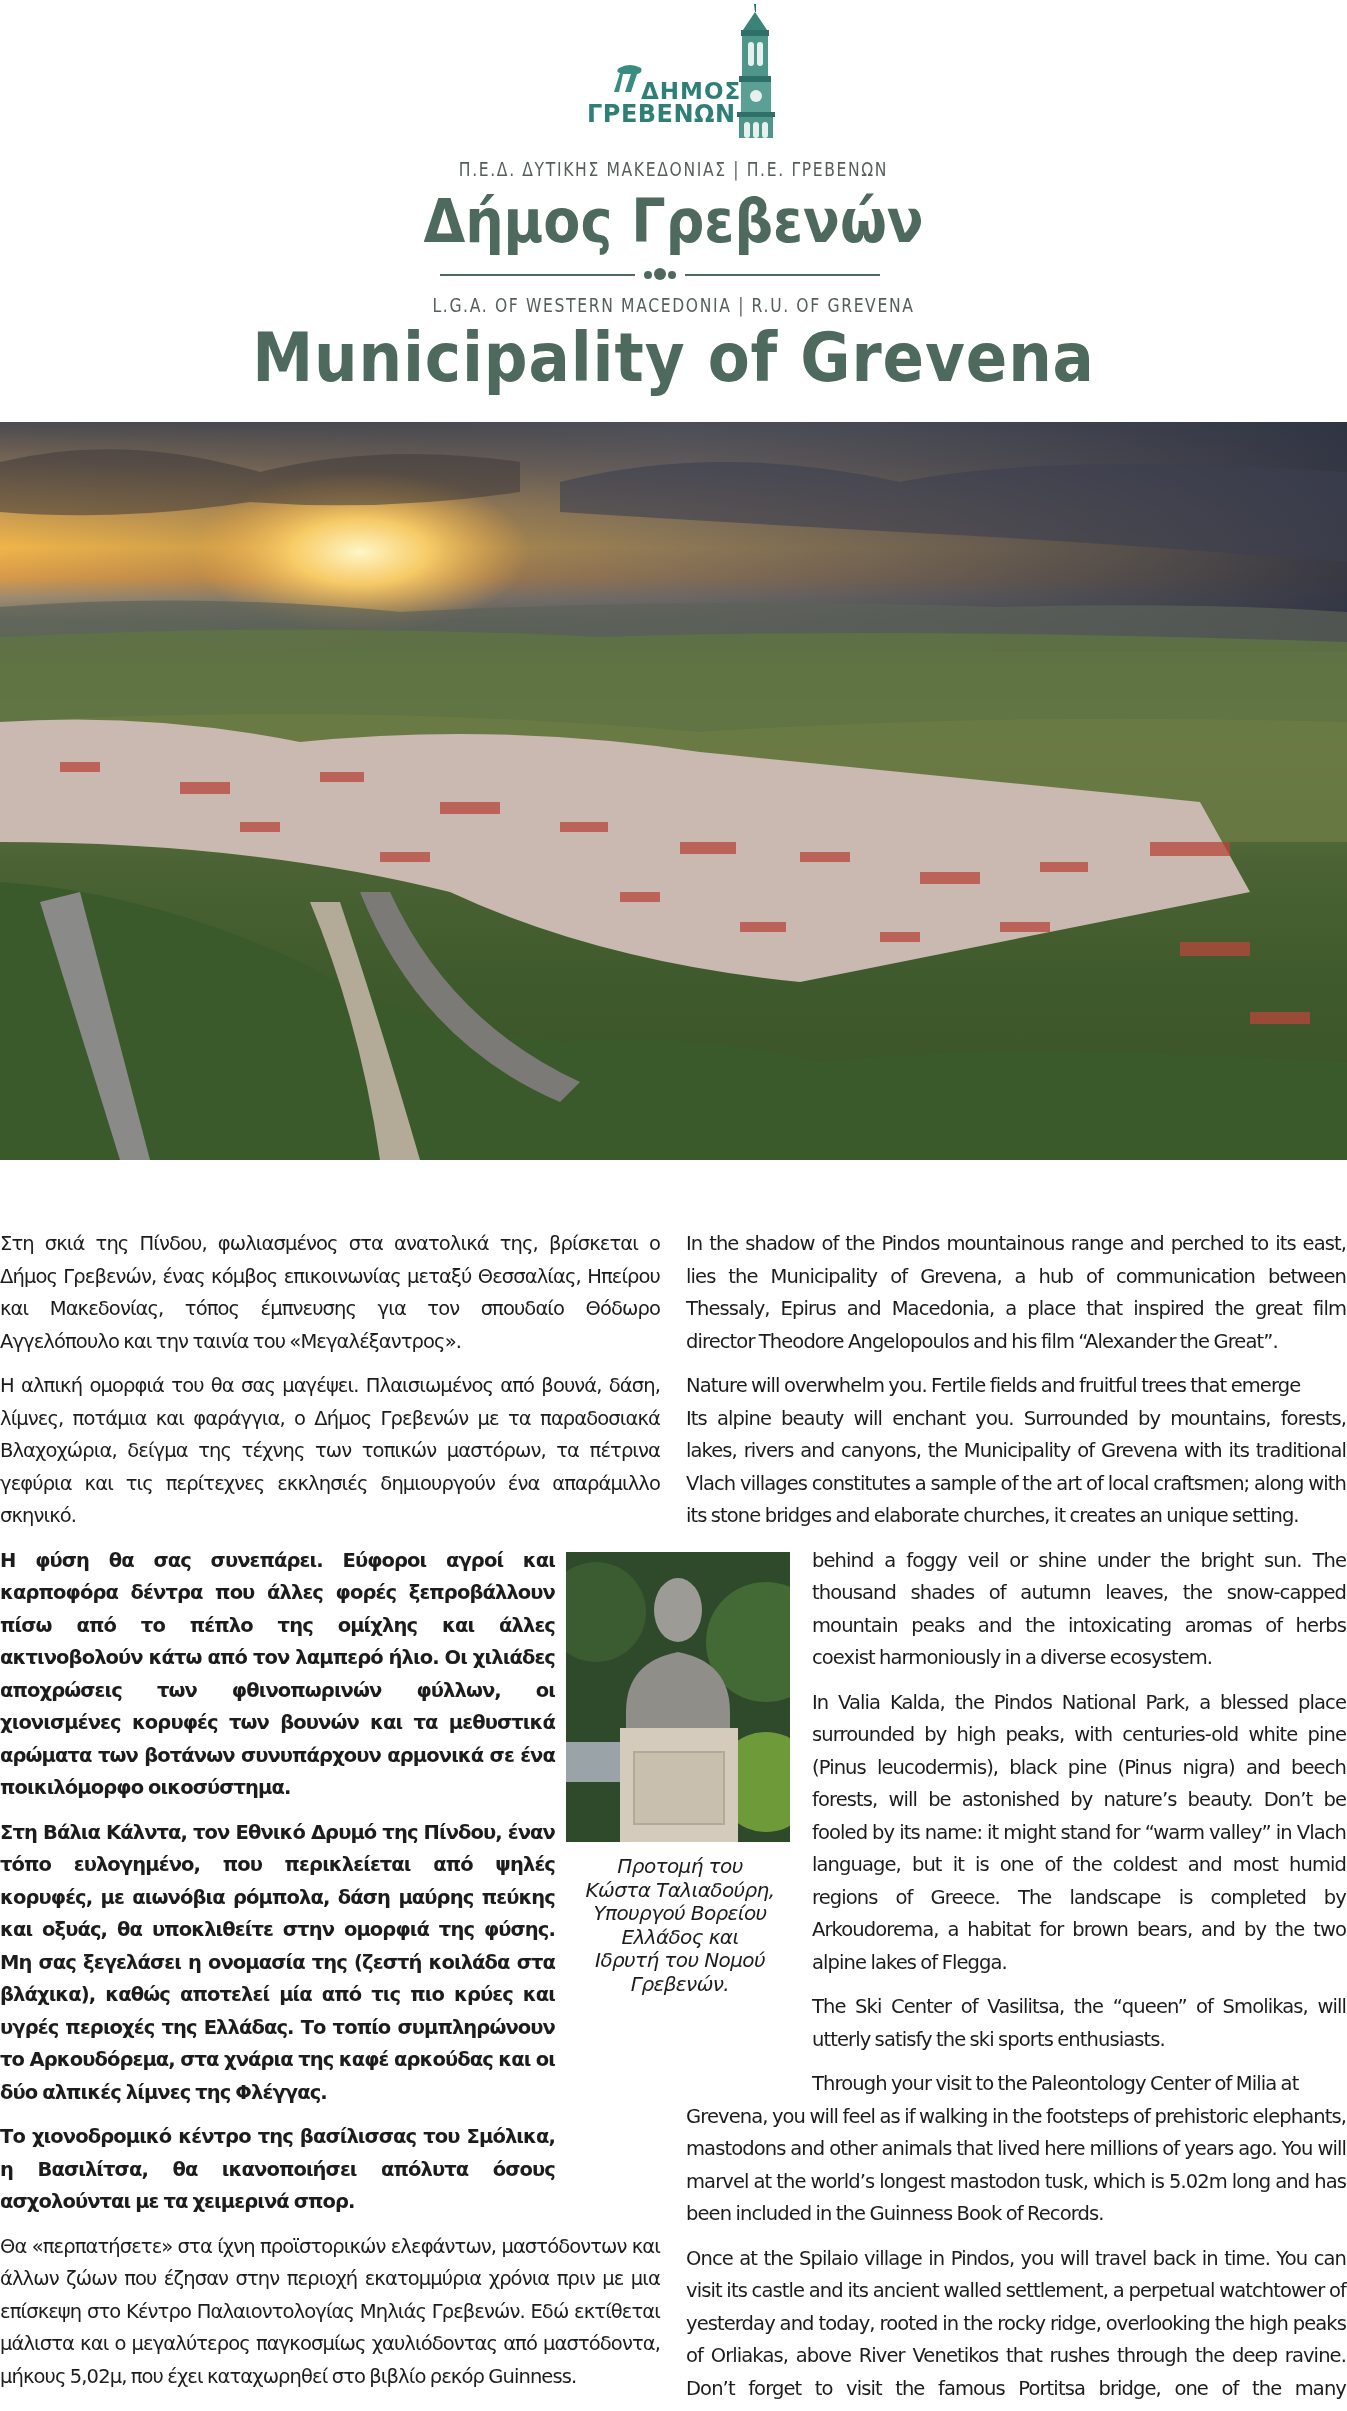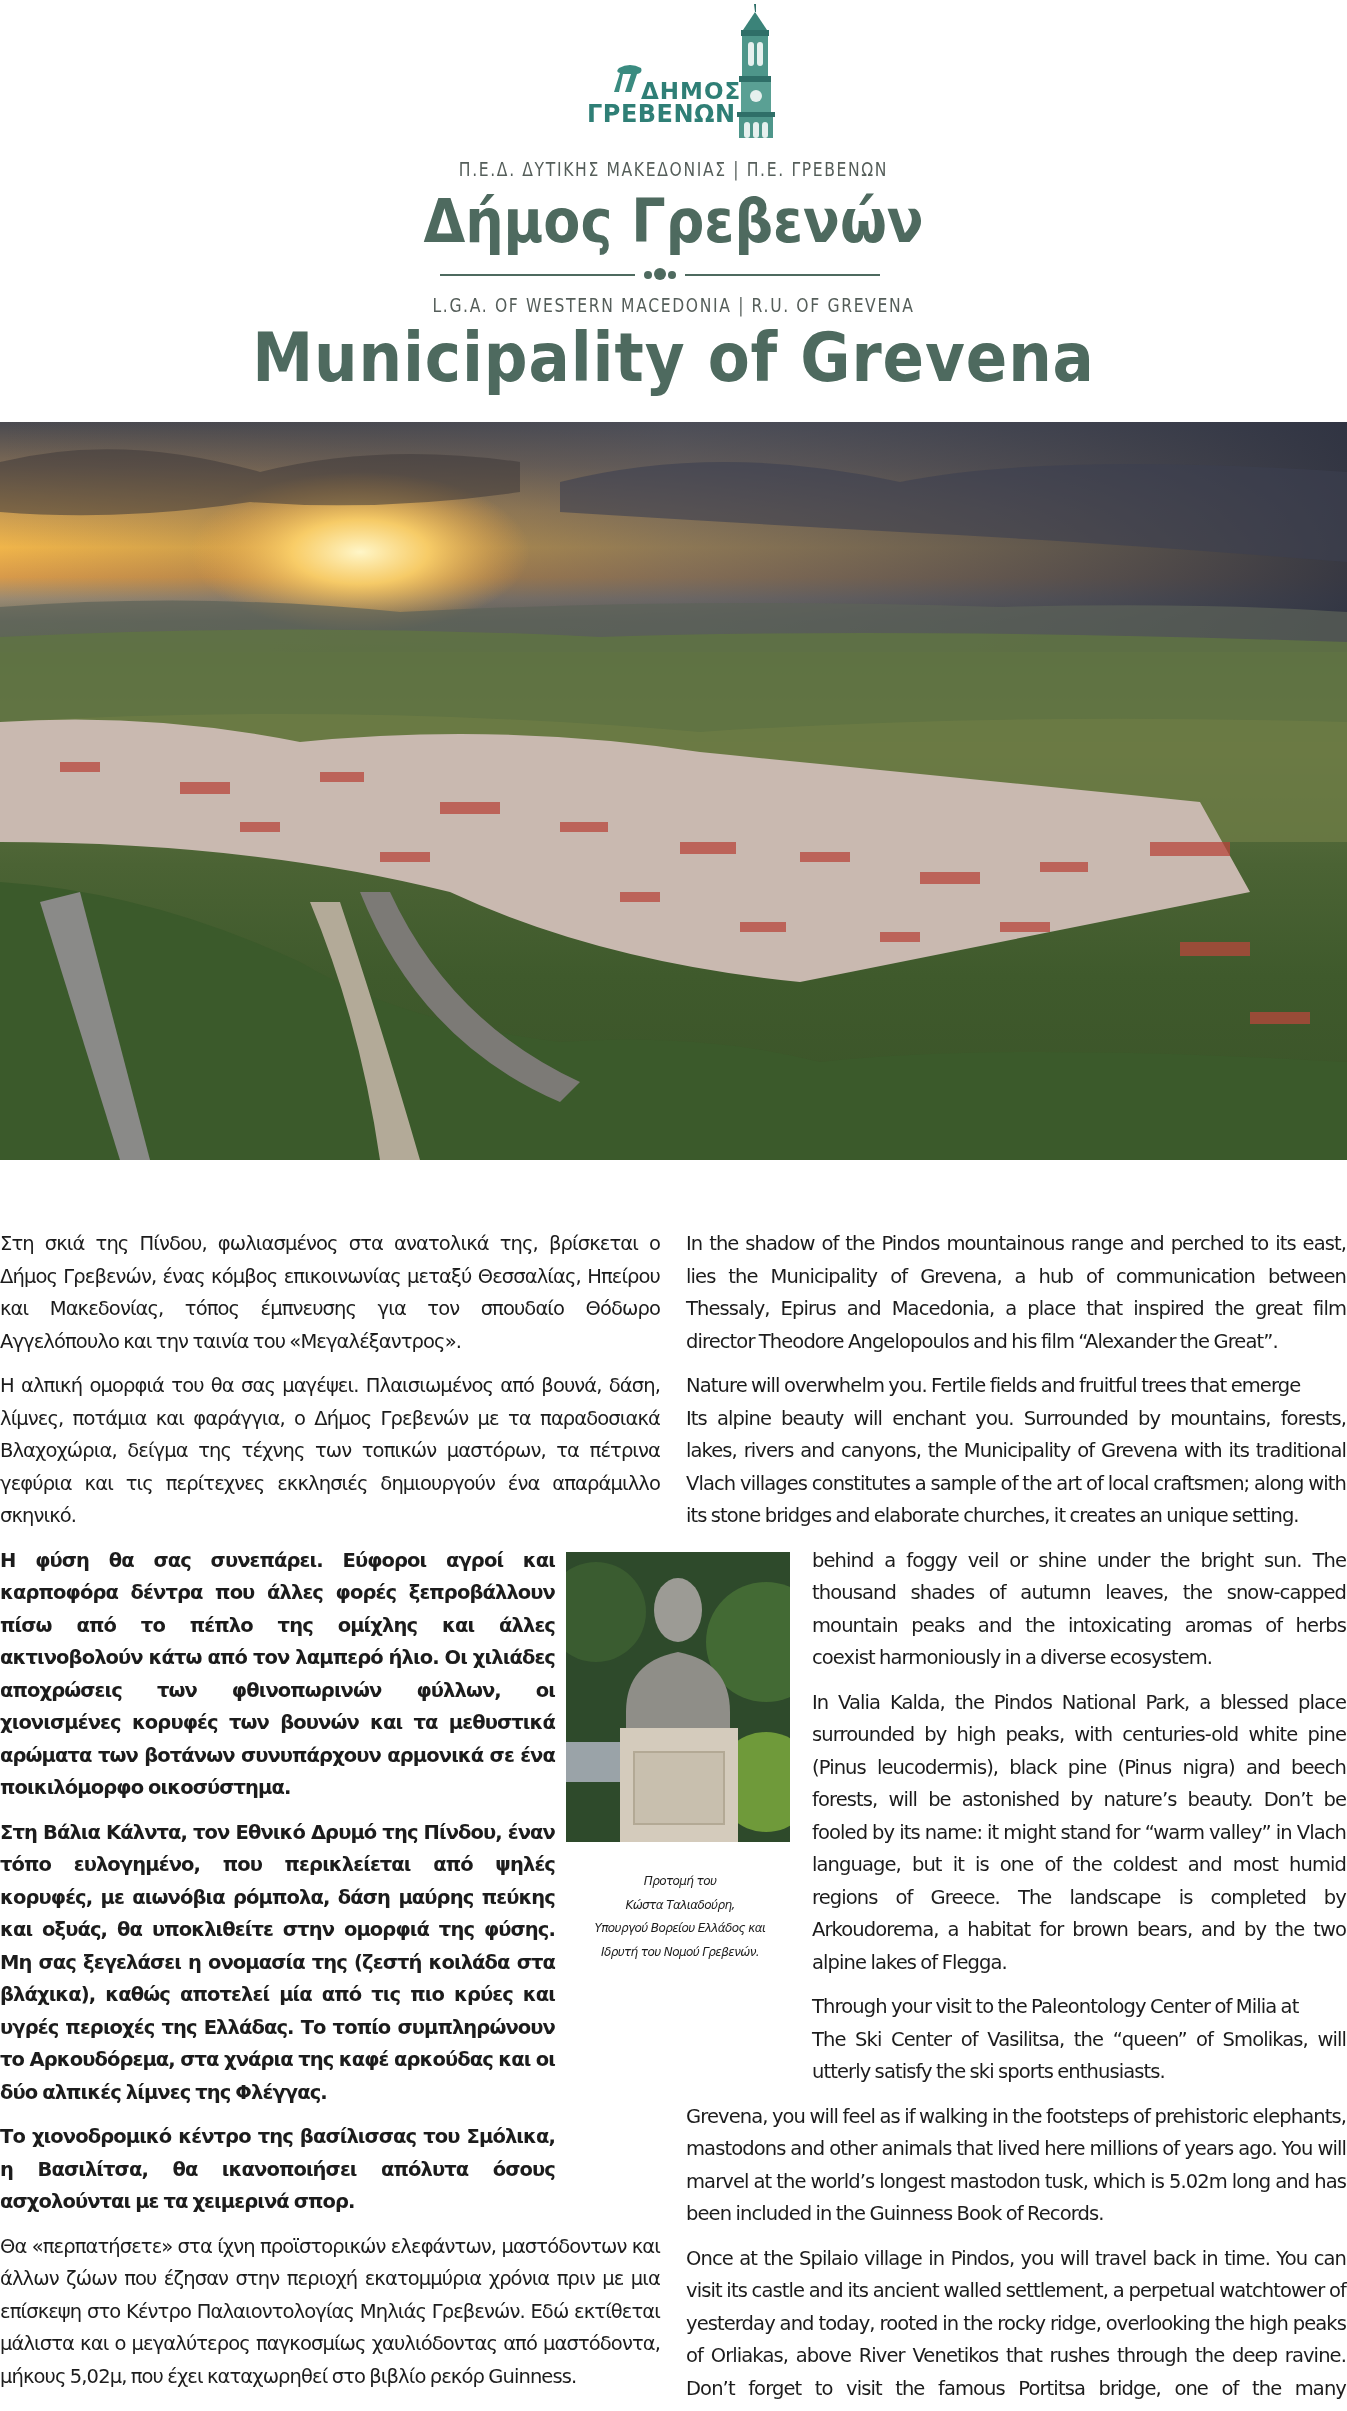--- a/index.html
+++ b/index.html
@@ -76,22 +76,22 @@
   .left p.narrow { width: 555px; font-weight: bold; }
   .right p.indent { padding-left: 126px; }
 
   
   .bust {
     position: absolute; left: 566px; top: 1552px; width: 224px; height: 290px; overflow: hidden;
     background: linear-gradient(180deg, #2d4a2a 0%, #3e5b33 40%, #567a3a 70%, #6b8a3e 100%);
   }
   .caption {
     position: absolute; left: 555px; top: 1855px; width: 250px; text-align: center;
-    font-family: "DejaVu Sans", sans-serif; font-style: italic; font-size: 12px; line-height: 23.5px;
-    color: #1c1c1c; letter-spacing: -0.6px; margin-top: 15px;
+    font-family: "DejaVu Sans", sans-serif; font-style: italic; font-size: 20px; line-height: 23.5px;
+    color: #1c1c1c; letter-spacing: -0.6px;
   }
   .caption .gr { margin-bottom: 10px; }
 </style>
 </head>
 <body>
 
 <div class="logo">
   <div class="logo-text">
     <svg class="logo-mark" viewBox="0 0 34 30">
       <path d="M6 4 Q17 -2 28 4 Q30 9 24 10 L18 28 L12 28 L18 10 L10 10 L6 28 L1 28 L7 9 Q2 8 6 4Z" fill="#3a8b80"></path>
@@ -211,17 +211,17 @@
   <p>Θα «περπατήσετε» στα ίχνη προϊστορικών ελεφάντων, μαστόδοντων και άλλων ζώων που έζησαν στην περιοχή εκατομμύρια χρόνια πριν με μια επίσκεψη στο Κέντρο Παλαιοντολογίας Μηλιάς Γρεβενών. Εδώ εκτίθεται μάλιστα και ο μεγαλύτερος παγκοσμίως χαυλιόδοντας από μαστόδοντα, μήκους 5,02μ, που έχει καταχωρηθεί στο βιβλίο ρεκόρ Guinness.</p>
   <p>Θα ταξιδέψετε πίσω στον χρόνο, όταν βρεθείτε στο χωριό Σπήλαιο στην Πίνδο. Εκεί εντοπίζεται κάστρο και αρχαίος τειχισμένος οικισμός, ένα αέναο παρατηρητήριο του χθες και του σήμερα, ριζωμένο στη βραχώ-</p>
 </div>
 
 <div class="col right">
   <p>In the shadow of the Pindos mountainous range and perched to its east, lies the Municipality of Grevena, a hub of communication between Thessaly, Epirus and Macedonia, a place that inspired the great film director Theodore Angelopoulos and his film “Alexander the Great”.</p>
   <p style="margin-bottom:0">Nature will overwhelm you. Fertile fields and fruitful trees that emerge</p>
   <p>Its alpine beauty will enchant you. Surrounded by mountains, forests, lakes, rivers and canyons, the Municipality of Grevena with its traditional Vlach villages constitutes a sample of the art of local craftsmen; along with its stone bridges and elaborate churches, it creates an unique setting.</p>
   <p class="indent">behind a foggy veil or shine under the bright sun. The thousand shades of autumn leaves, the snow-capped mountain peaks and the intoxicating aromas of herbs coexist harmoniously in a diverse ecosystem.</p>
   <p class="indent">In Valia Kalda, the Pindos National Park, a blessed place surrounded by high peaks, with centuries-old white pine (Pinus leucodermis), black pine (Pinus nigra) and beech forests, will be astonished by nature’s beauty. Don’t be fooled by its name: it might stand for “warm valley” in Vlach language, but it is one of the coldest and most humid regions of Greece. The landscape is completed by Arkoudorema, a habitat for brown bears, and by the two alpine lakes of Flegga.</p>
+  <p class="indent">The Ski Center of Vasilitsa, the “queen” of Smolikas, will utterly satisfy the ski sports enthusiasts.</p>
   <p class="indent" style="margin-bottom:0">Through your visit to the Paleontology Center of Milia at</p>
-  <p class="indent">The Ski Center of Vasilitsa, the “queen” of Smolikas, will utterly satisfy the ski sports enthusiasts.</p>
   <p>Grevena, you will feel as if walking in the footsteps of prehistoric elephants, mastodons and other animals that lived here millions of years ago. You will marvel at the world’s longest mastodon tusk, which is 5.02m long and has been included in the Guinness Book of Records.</p>
   <p>Once at the Spilaio village in Pindos, you will travel back in time. You can visit its castle and its ancient walled settlement, a perpetual watchtower of yesterday and today, rooted in the rocky ridge, overlooking the high peaks of Orliakas, above River Venetikos that rushes through the deep ravine. Don’t forget to visit the famous Portitsa bridge, one of the many architectural wonders of the area.</p>
 </div>
 
 </body></html>

